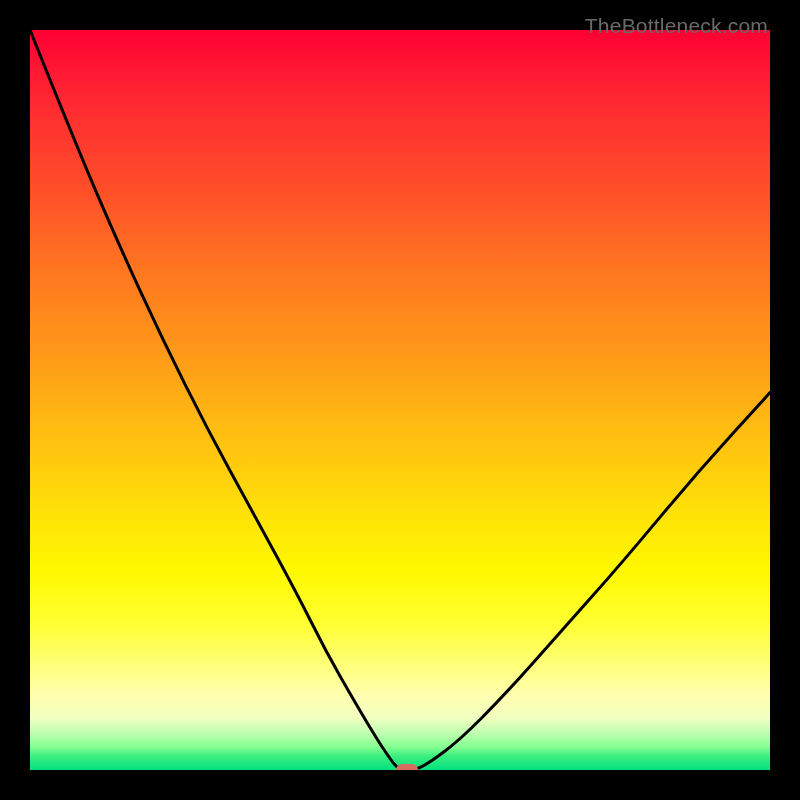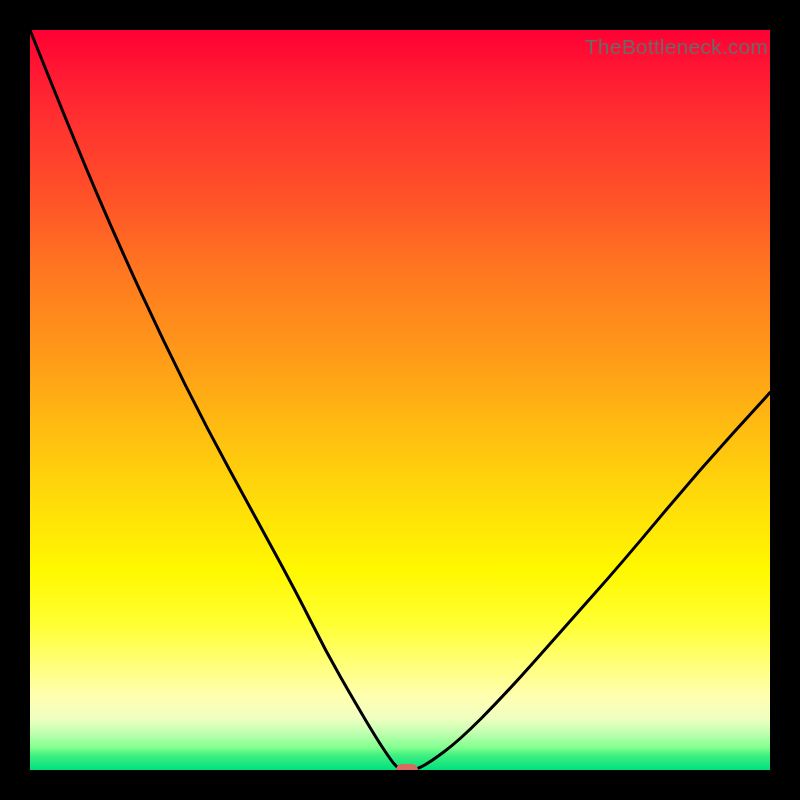--- a/index.html
+++ b/index.html
@@ -41,21 +41,21 @@
       #ffff70 85%,
       #ffffb0 90%,
       #f0ffc0 93%,
       #c0ffb0 95%,
       #80ff90 97%,
       #40f080 98%,
       #00e080 100%);
   }
   .watermark {
     position: absolute;
-    top: 35px;
+    top: 14px;
     right: 32px;
     color: #6a6a6a;
     font-family: Arial, Helvetica, sans-serif;
     font-size: 21px;
     font-weight: 500;
     letter-spacing: 0.2px;
   }
   svg.curve {
     position: absolute;
     left: 0;

